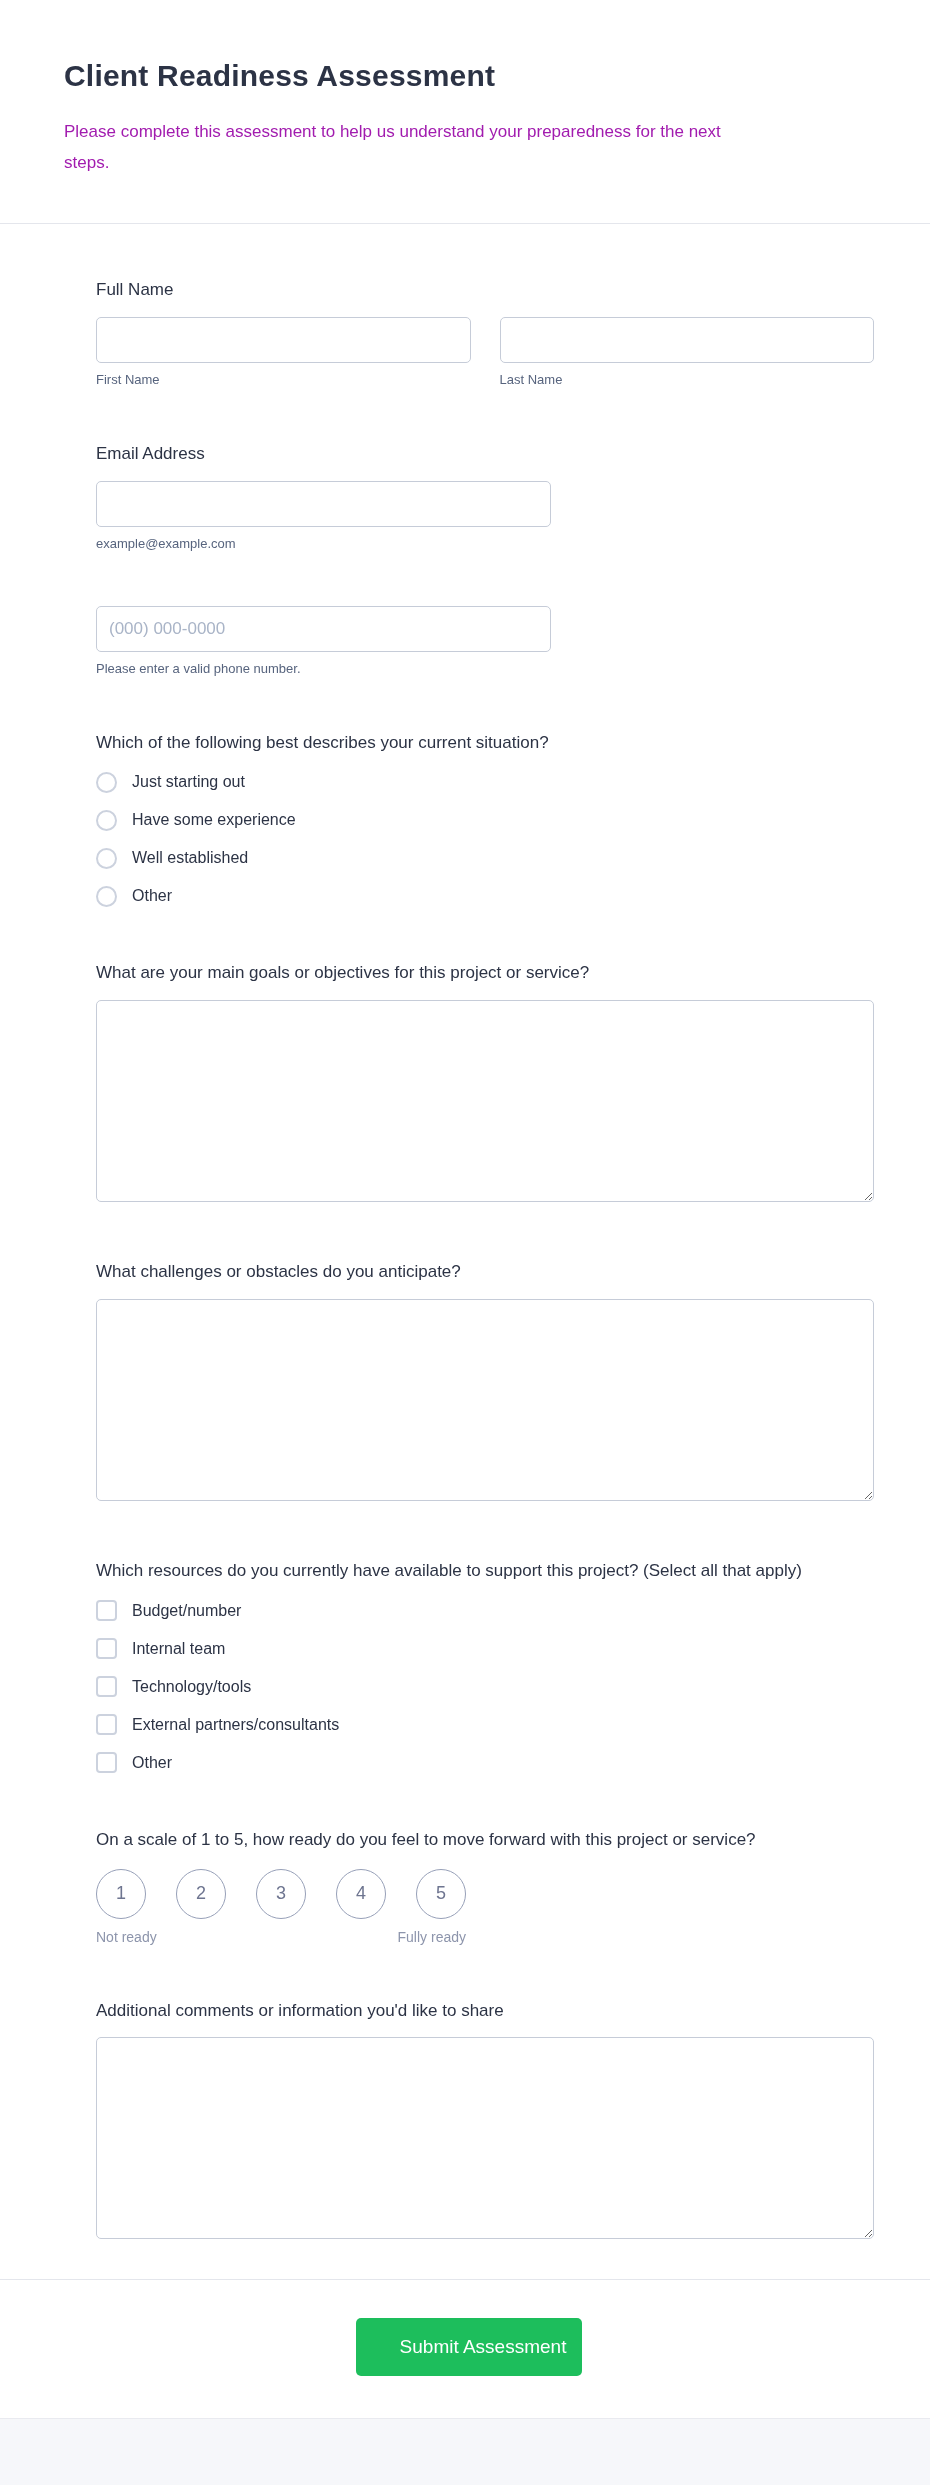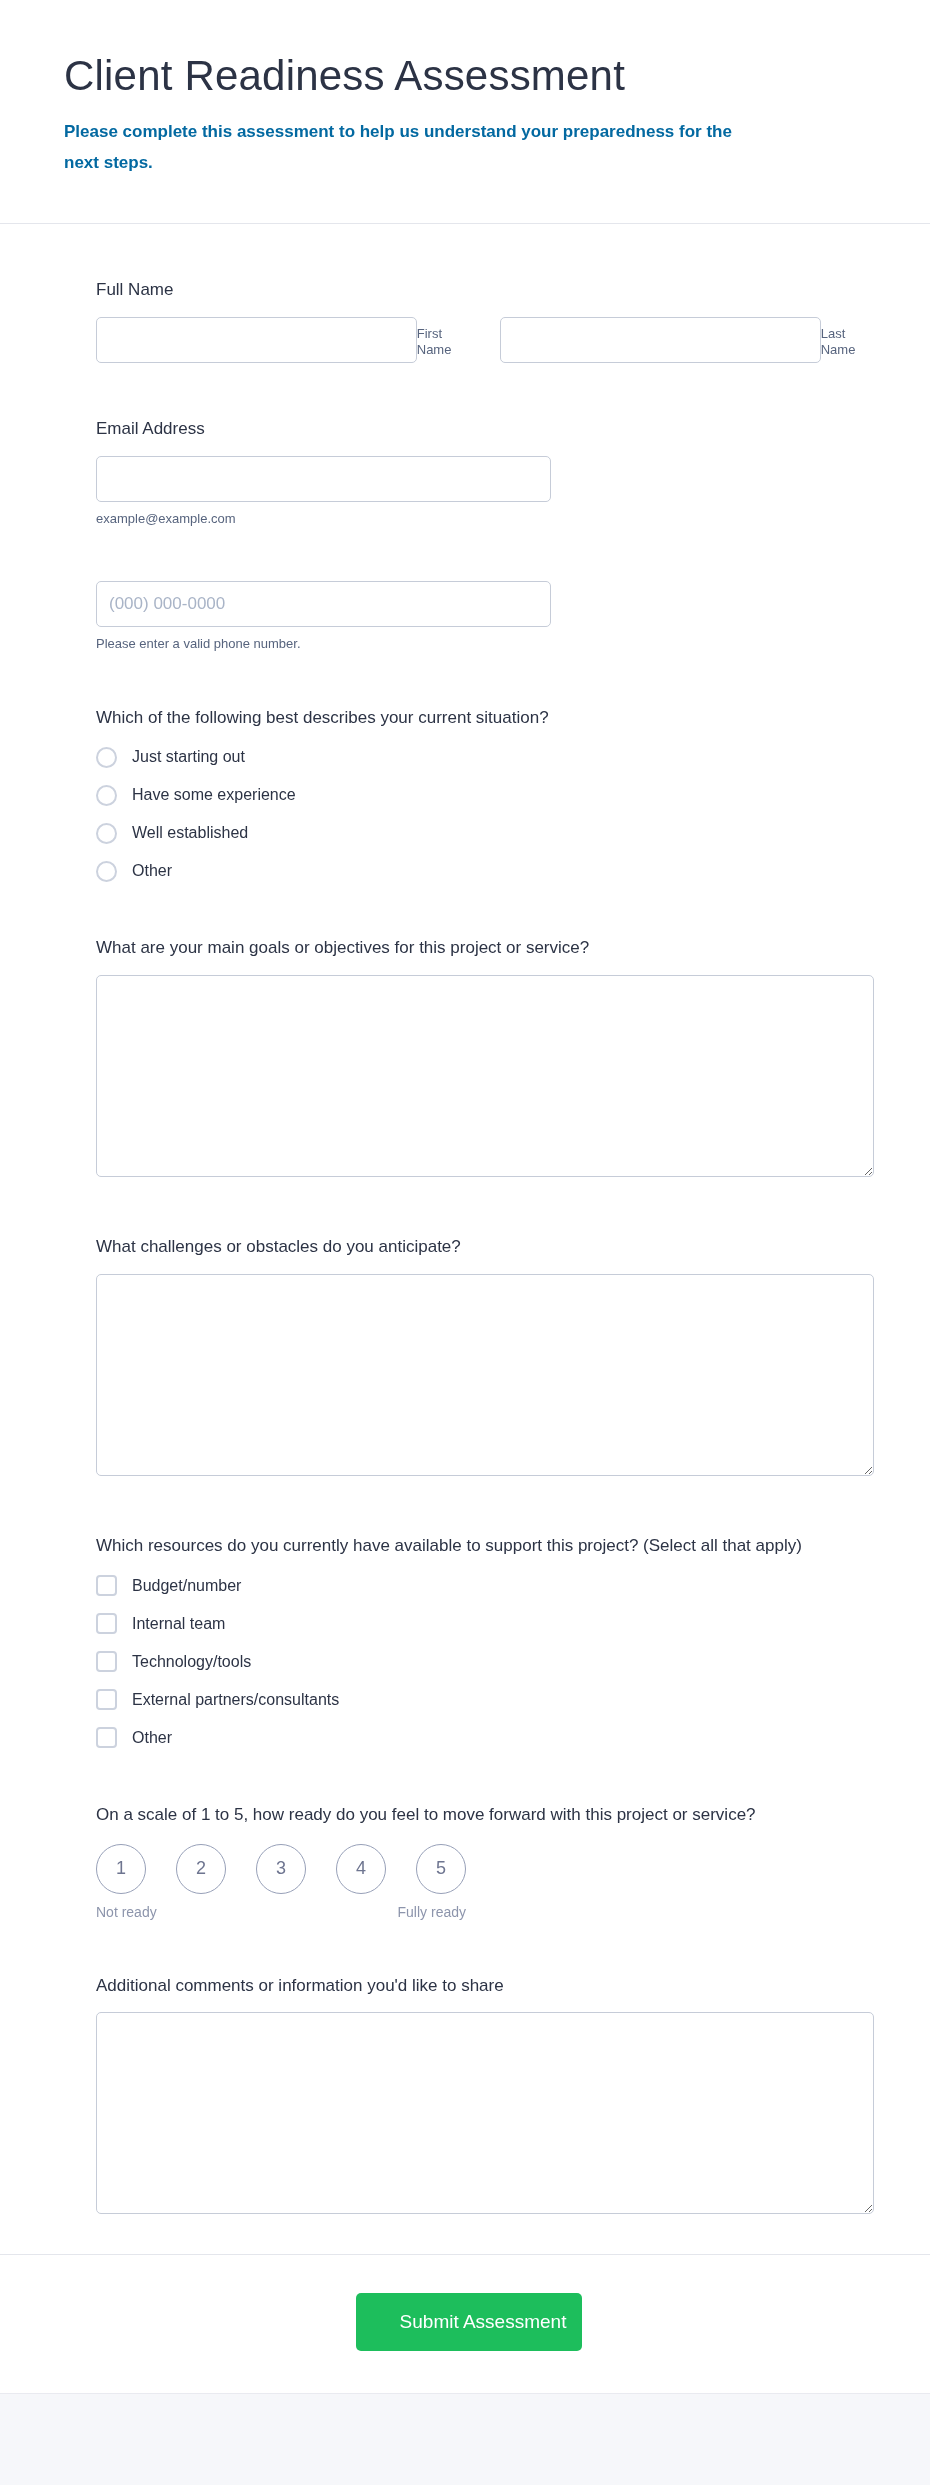--- a/index.html
+++ b/index.html
@@ -13,33 +13,32 @@
     background: #ffffff;
     width: 930px;
     border-bottom: 1px solid #e9eaf0;
   }
   
   .form-header {
     padding: 56px 56px 45px 64px;
     border-bottom: 1px solid #e4e6ec;
   }
   .form-title {
-    font-size: 42px;
-    font-weight: 400;
+    font-size: 30px;
+    font-weight: 700;
     color: #2c3345;
     line-height: 40px;
     letter-spacing: 0.2px;
   }
   .form-subtitle {
     margin-top: 20px;
     font-size: 17px;
     line-height: 31px;
-    color: #0369a1;
+    color: #a21caf;
     max-width: 690px;
-    font-weight: bold;
   }
   
   .form-body { padding: 54px 56px 0 64px; }
   .field { margin-bottom: 54px; margin-left: 32px; }
   .field-label {
     display: block;
     font-size: 17px;
     font-weight: 500;
     color: #2c3345;
     line-height: 1.4;
@@ -55,21 +54,21 @@
     font-size: 17px;
     color: #2c3345;
     padding: 0 12px;
     width: 100%;
     background: #fff;
     outline: none;
   }
   .text-input::placeholder { color: #a9b4c7; }
   .half { width: 455px; }
   .name-row { display: flex; gap: 29px; }
-  .name-col { display: flex; flex-direction: row; width: 391px; }
+  .name-col { display: flex; flex-direction: column; width: 391px; }
   .sublabel {
     margin-top: 9px;
     font-size: 13px;
     line-height: 16px;
     color: #57647e;
   }
   textarea.long-text {
     width: 100%;
     height: 202px;
     border: 1px solid #c6ccd8;

